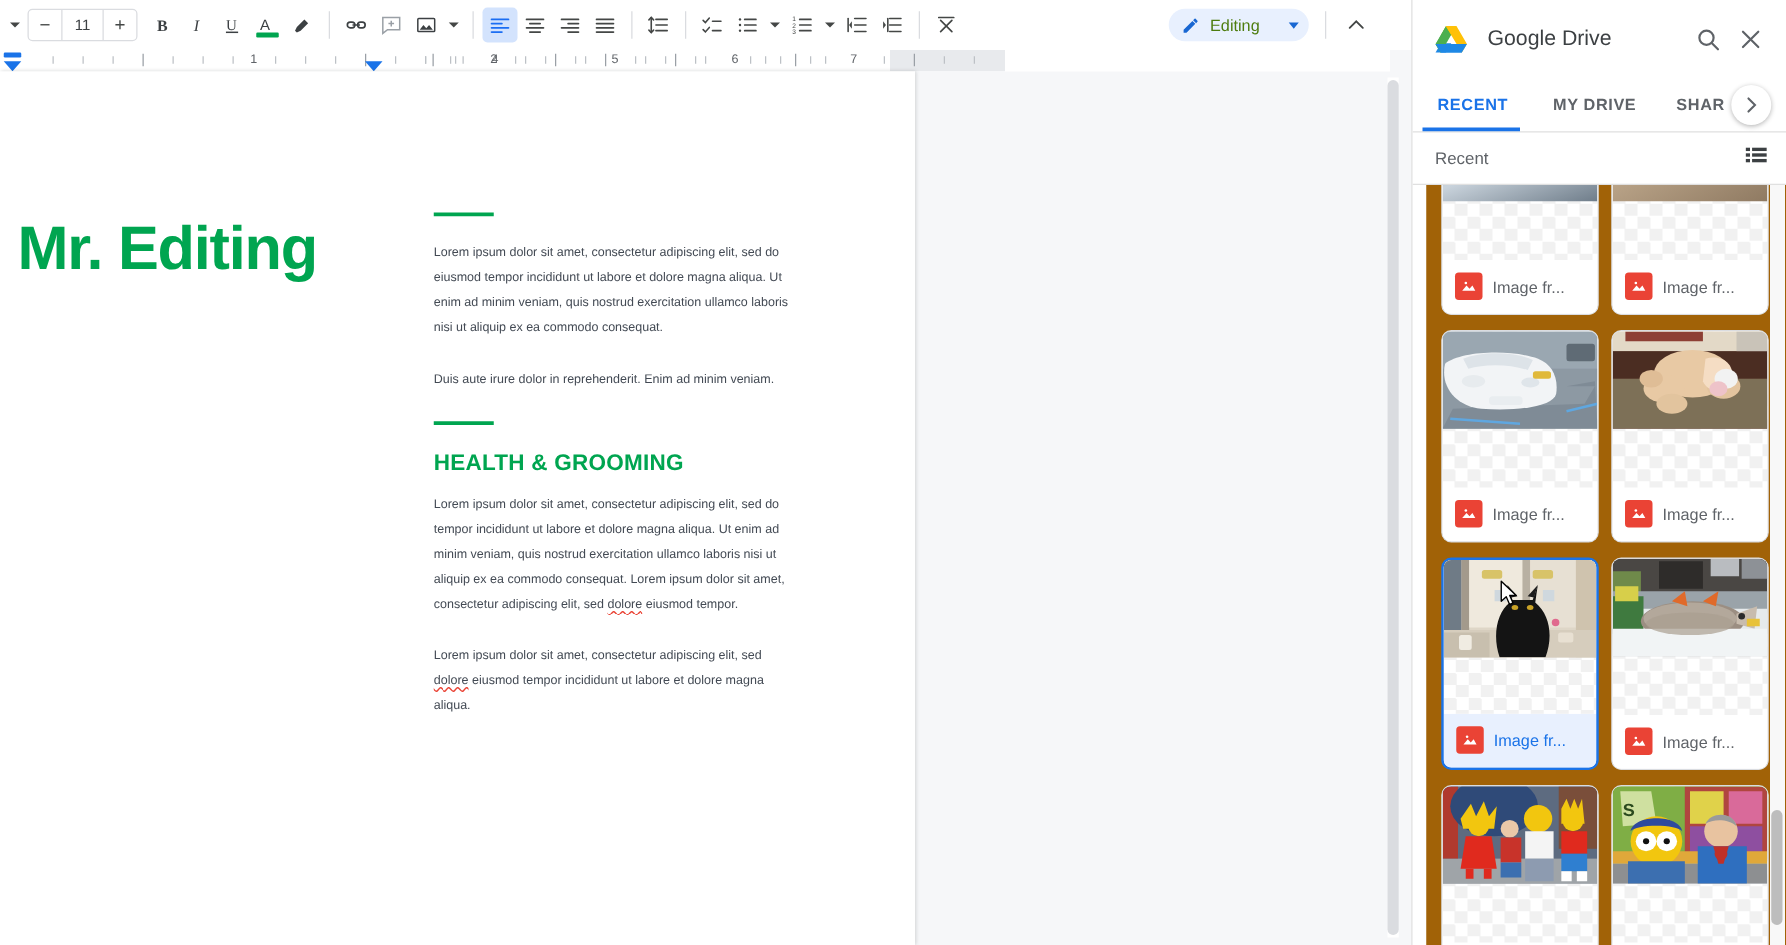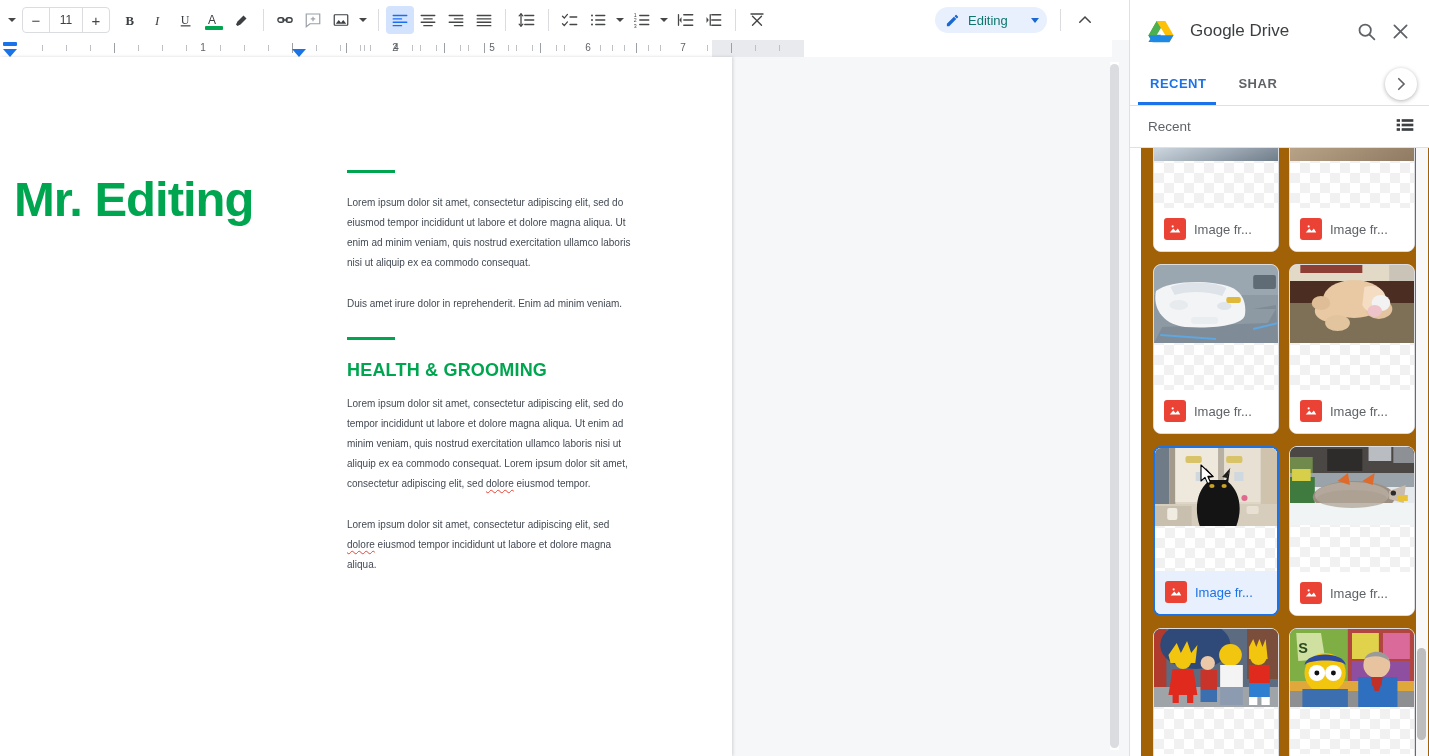--- a/index.html
+++ b/index.html
@@ -68,21 +68,21 @@
   }
 
   
   .mode-pill {
     position: absolute; right: 82px; top: 7px;
     height: 26px; min-width: 112px;
     background: #e8f0fe; border-radius: 14px;
     display: flex; align-items: center; gap: 8px;
     padding: 0 8px 0 10px;
   }
-  .mode-pill .lbl { font-size: 13px; color: #0f766e; font-weight: 500; }
+  .mode-pill .lbl { font-size: 13px; color: #4d7c0f; font-weight: 500; }
   .mode-pill .pcaret { margin-left: auto; width:0;height:0;
       border-left:4px solid transparent;border-right:4px solid transparent;
       border-top:5px solid #1967d2; }
   .mode-sep { position:absolute; right:68px; top:9px; width:1px; height:22px;
       background:#dadce0; }
   .collapse-btn { position: absolute; right: 30px; top: 6px;
       width: 28px; height: 28px; display:flex;align-items:center;
       justify-content:center; color:#444746; }
 
   
@@ -525,21 +525,21 @@
 
     <div class="page">
 
       <div class="doc-title">Mr. Editing</div>
 
       <div class="col-right">
 
         <div>
           <div class="rule"></div>
           <p class="body-p">Lorem ipsum dolor sit amet, consectetur adipiscing elit, sed do eiusmod tempor incididunt ut labore et dolore magna aliqua. Ut enim ad minim veniam, quis nostrud exercitation ullamco laboris nisi ut aliquip ex ea commodo consequat.</p>
-          <p class="body-p">Duis amet irure dolor in reprehenderit. Enim ad minim veniam.</p>
+          <p class="body-p">Duis aute irure dolor in reprehenderit. Enim ad minim veniam.</p>
         </div>
 
         <div class="block2">
           <div class="rule"></div>
           <div class="sec-head">HEALTH &amp; GROOMING</div>
           <p class="body-p"><span>Lorem ipsum dolor sit amet, consectetur adipiscing elit, sed do tempor incididunt ut labore et dolore magna aliqua. Ut enim ad minim veniam, quis nostrud exercitation ullamco laboris nisi ut aliquip ex ea commodo consequat. Lorem ipsum dolor sit amet, consectetur adipiscing elit, sed </span><span class="sp-err">dolore</span><span> eiusmod tempor.</span></p>
           <p class="body-p"><span>Lorem ipsum dolor sit amet, consectetur adipiscing elit, sed </span><span class="sp-err">dolore</span><span> eiusmod tempor incididunt ut labore et dolore magna aliqua.</span></p>
         </div>
 
       </div>
@@ -574,20 +574,23 @@
         <svg width="21" height="21" viewBox="0 0 24 24" stroke="#5f6368" stroke-width="2" stroke-linecap="round">
           <line x1="5" y1="5" x2="19" y2="19"></line>
             <line x1="19" y1="5" x2="5" y2="19"></line>
         </svg>
       </div>
     </div>
 
     <div class="dv-tabs">
       <div class="dv-tab sel" style="padding-left:20px;padding-right:18px">
         <span>RECENT</span>
+      </div>
+      <div class="dv-tab" style="padding:0 18px">
+        <span>MY DRIVE</span>
       </div>
       <div class="dv-tab clipped" style="padding:0 14px">
         <span>SHAR</span>
       </div>
       <div class="dv-next">
         <svg width="18" height="18" viewBox="0 0 24 24" fill="none" stroke="#5f6368" stroke-width="2.2" stroke-linecap="round">
           <path d="M9 5l7 7-7 7"></path>
         </svg>
       </div>
     </div>

